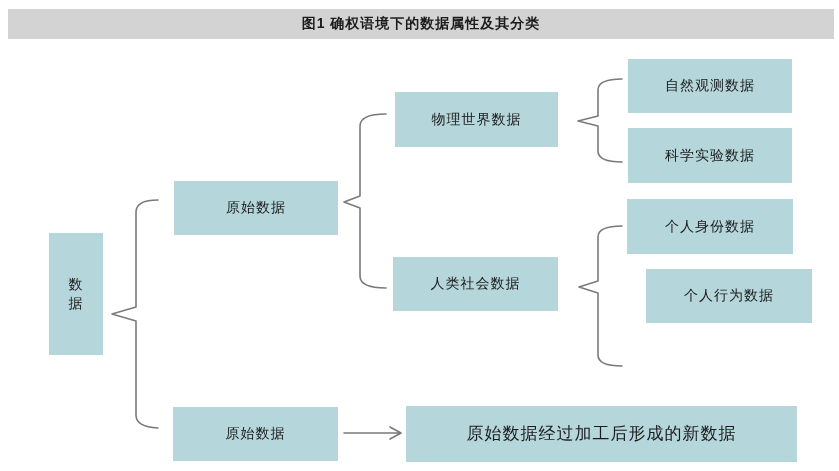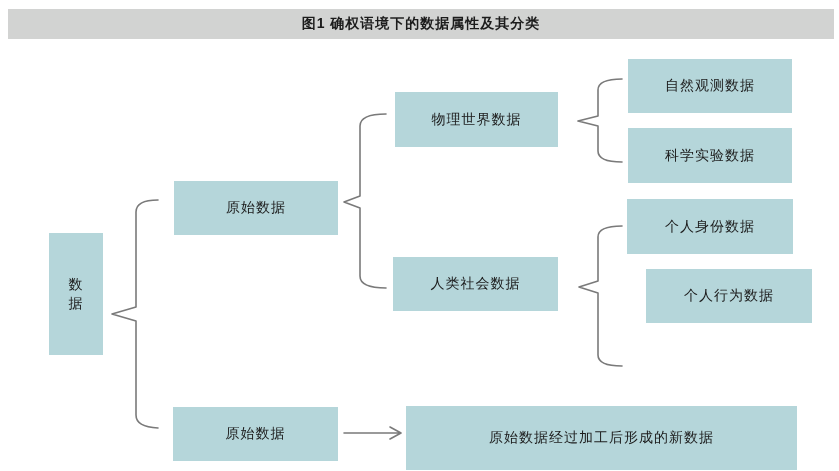--- a/index.html
+++ b/index.html
@@ -40,21 +40,21 @@
   
   #node-physical{left:395px;top:92px;width:163px;height:55px;align-items:center;}
   #node-social{left:393px;top:257px;width:165px;height:54px;}
   
   #node-natural{left:628px;top:59px;width:164px;height:54px;}
   #node-science{left:628px;top:128px;width:164px;height:55px;}
   #node-identity{left:627px;top:199px;width:166px;height:55px;}
   #node-behavior{left:627px;top:269px;width:166px;height:54px;margin-left:19px;}
   #node-activity{left:627px;top:339px;width:166px;height:54px;}
   
-  #node-derived-note{left:406px;top:406px;width:391px;height:64px;font-size:14px;}
+  #node-derived-note{left:406px;top:406px;width:391px;height:56px;font-size:17px;}
   svg.connectors{
     position:absolute;left:0;top:0;width:839px;height:471px;
     pointer-events:none;
   }
   svg.connectors path{
     fill:none;stroke:var(--line);stroke-width:1.6;stroke-linejoin:round;stroke-linecap:round;
   }
 </style>
 </head>
 <body>

